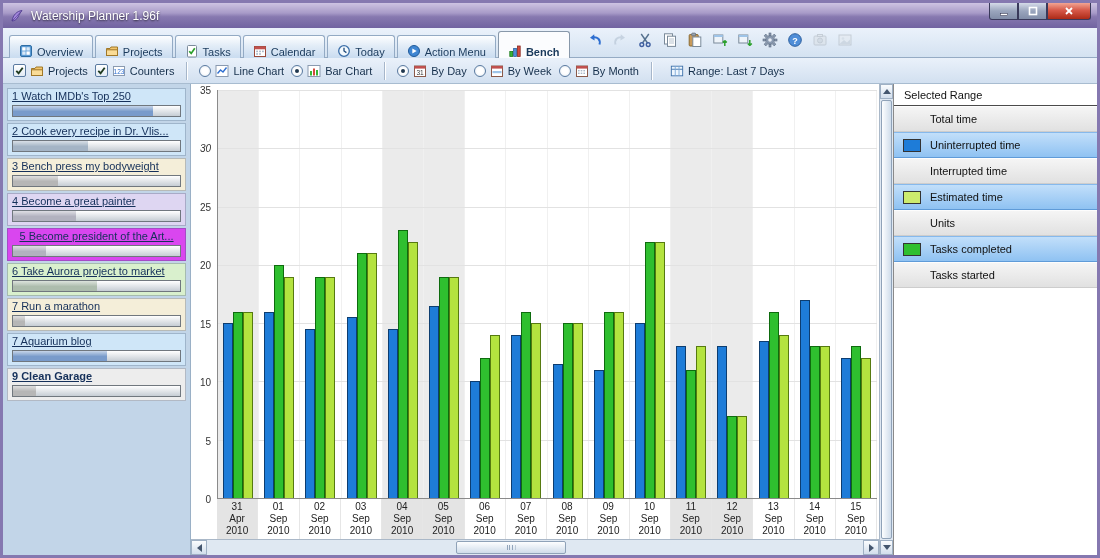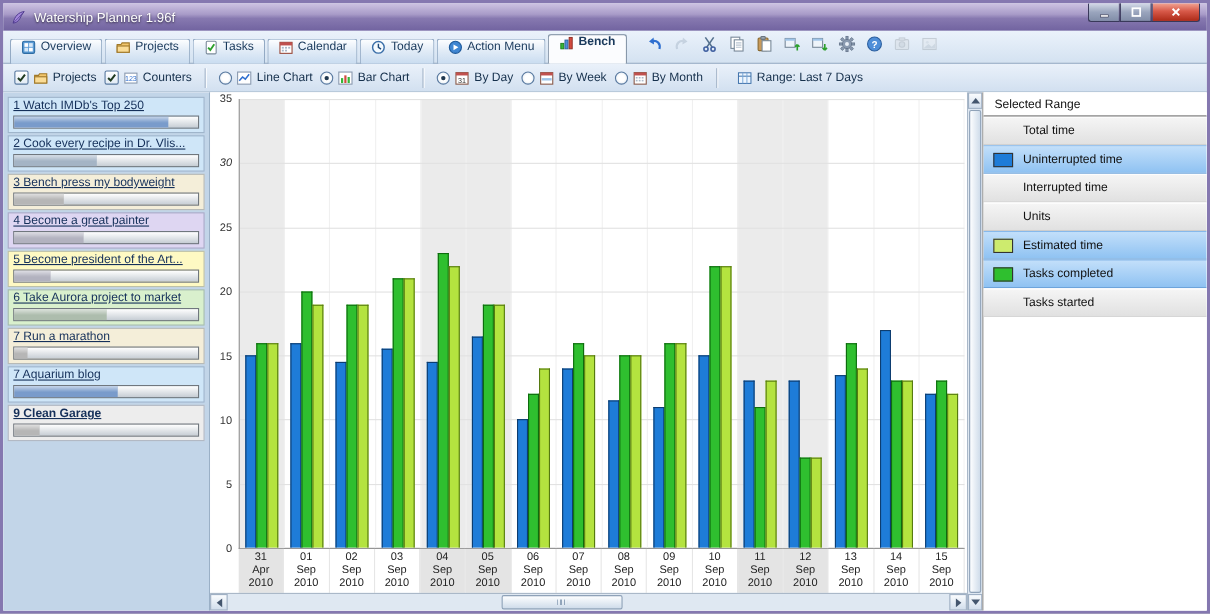--- a/index.html
+++ b/index.html
@@ -14,21 +14,21 @@
   .title{color:#fff;font-size:12px;margin-left:6px;text-shadow:0 1px 2px rgba(0,0,0,.65);text-align:center;}
   .win-buttons{position:absolute;top:0;right:6px;display:flex;}
   .winbtn{width:29px;height:17px;border:1px solid #39395a;border-top:none;display:flex;align-items:center;justify-content:center;background:linear-gradient(#d4dae8,#9aa5bd 50%,#818da8);}
   .winbtn.min{border-radius:0 0 0 3px;}
   .winbtn.close{width:44px;background:linear-gradient(#f2a492,#d75949 45%,#ad2a17);border-radius:0 0 3px 0;}
   .winbtn svg{width:12px;height:12px;}
 
   
   .tabrow{height:30px;flex:0 0 30px;background:linear-gradient(#ebf2fb,#d4e2f1);border-bottom:1px solid #95abc4;display:flex;align-items:flex-end;padding:0 0 0 6px;position:relative;}
   #tabs{display:flex;align-items:flex-end;gap:2px;}
-  .tab{display:flex;align-items:flex-start;gap:4px;height:23px;padding:0 9px;font-size:11px;color:#1a3a5c;background:linear-gradient(#fdfeff,#e2ecf7 45%,#c9dcf0);border:1px solid #93aac4;border-bottom:none;border-radius:3px 3px 0 0;margin-bottom:-1px;}
+  .tab{display:flex;align-items:flex-end;gap:4px;height:23px;padding:0 9px;font-size:11px;color:#1a3a5c;background:linear-gradient(#fdfeff,#e2ecf7 45%,#c9dcf0);border:1px solid #93aac4;border-bottom:none;border-radius:3px 3px 0 0;margin-bottom:-1px;}
   .tab.active{height:27px;background:#fbfcfe;font-weight:bold;border-color:#8898aa;z-index:2;}
   .tab .icon,.fitem .icon{width:14px;height:14px;display:inline-flex;}
   .tab .icon svg,.fitem .icon svg{width:14px;height:14px;}
   #toolbar-icons{display:flex;align-items:center;gap:2px;margin-left:14px;padding-bottom:4px;}
   .tbtn{width:23px;height:22px;display:flex;align-items:center;justify-content:center;border-radius:3px;}
   .tbtn svg{width:16px;height:16px;}
   .tbtn.disabled{opacity:.45;}
 
   
   .filterbar{height:26px;flex:0 0 26px;background:linear-gradient(#eaf1fa,#d2e0f0);border-bottom:1px solid #a8bcd0;display:flex;align-items:center;gap:7px;padding:0 10px;font-size:11px;color:#16304c;}
@@ -415,21 +415,21 @@
           <div class="pbar">
             <div class="pfill" style="width: 27%; background: linear-gradient(rgba(255, 255, 255, 0.6), rgba(255, 255, 255, 0.05) 55%), rgb(178, 178, 178);"></div>
           </div>
         </div>
         <div class="project-item" style="background: rgb(222, 214, 242);">
           <div class="project-label">4 Become a great painter</div>
           <div class="pbar">
             <div class="pfill" style="width: 38%; background: linear-gradient(rgba(255, 255, 255, 0.6), rgba(255, 255, 255, 0.05) 55%), rgb(174, 174, 188);"></div>
           </div>
         </div>
-        <div class="project-item" style="background: #fef9c3;">
+        <div class="project-item" style="background: #d946ef; text-align: center;">
           <div class="project-label">5 Become president of the Art...</div>
           <div class="pbar">
             <div class="pfill" style="width: 20%; background: linear-gradient(rgba(255, 255, 255, 0.6), rgba(255, 255, 255, 0.05) 55%), rgb(174, 174, 188);"></div>
           </div>
         </div>
         <div class="project-item" style="background: rgb(217, 240, 205);">
           <div class="project-label">6 Take Aurora project to market</div>
           <div class="pbar">
             <div class="pfill" style="width: 50%; background: linear-gradient(rgba(255, 255, 255, 0.6), rgba(255, 255, 255, 0.05) 55%), rgb(169, 185, 169);"></div>
           </div>
@@ -701,27 +701,27 @@
           <div class="legend-item">
             <span class="legend-label">Total time</span>
           </div>
           <div class="legend-item selected">
             <span class="swatch" style="background: rgb(30, 124, 216);"></span>
             <span class="legend-label">Uninterrupted time</span>
           </div>
           <div class="legend-item">
             <span class="legend-label">Interrupted time</span>
           </div>
-          <div class="legend-item">
-            <span class="legend-label">Units</span>
-          </div>
           <div class="legend-item selected">
             <span class="swatch" style="background: rgb(205, 235, 110);"></span>
             <span class="legend-label">Estimated time</span>
           </div>
+          <div class="legend-item">
+            <span class="legend-label">Units</span>
+          </div>
           <div class="legend-item selected">
             <span class="swatch" style="background: rgb(47, 191, 47);"></span>
             <span class="legend-label">Tasks completed</span>
           </div>
           <div class="legend-item">
             <span class="legend-label">Tasks started</span>
           </div>
         </div>
     </div>
   </div>

